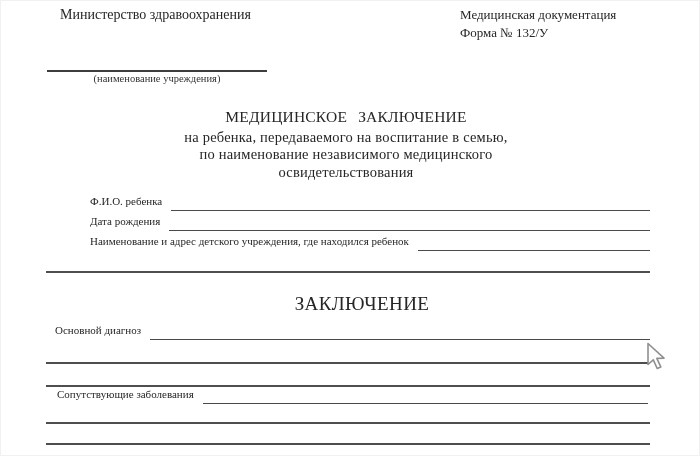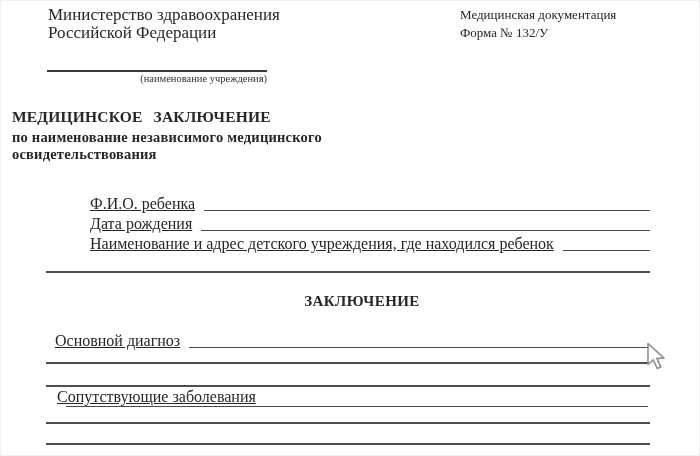--- a/index.html
+++ b/index.html
@@ -1,72 +1,72 @@
 <!DOCTYPE html>
 <html><head>
 <meta charset="utf-8">
 <style>
   html,body { margin:0; padding:0; background:#fff; }
   .page {
     position:relative; width:700px; height:456px; background:#ffffff;
     font-family:"Liberation Serif","DejaVu Serif",serif; color:#262626;
     overflow:hidden; box-shadow: inset 0 0 0 1px #f1f1f1;
   }
-  .hdr-left  { position:absolute; left:48px;  top:6px; font-size:17px; line-height:17.5px; }
+  .hdr-left  { position:absolute; left:60px;  top:6px; font-size:14px; line-height:17.5px; }
   .hdr-right { position:absolute; left:460px; top:6px; font-size:13px; line-height:17.5px; }
 
   .inst-underline { position:absolute; left:47px; top:70px; width:220px; height:1.6px; background:#3d3d3d; }
-  .inst-caption   { position:absolute; left:47px; top:73px; width:220px; text-align:right; font-size:10.5px; color:#333; }
+  .inst-caption   { position:absolute; left:47px; top:73px; width:220px; text-align:center; font-size:10.5px; color:#333; }
 
-  .title { position:absolute; left:12px; right:32px; top:108px; text-align:left;
-           font-weight:bold; font-size:14.5px; line-height:17.5px; letter-spacing:0.2px; }
+  .title { position:absolute; left:24px; right:32px; top:108px; text-align:center;
+           font-weight:normal; font-size:14.5px; line-height:17.5px; letter-spacing:0.2px; }
   .title .t0 { font-size:15.5px; word-spacing:7px; margin-bottom:3px; }
 
-  .frow { position:absolute; display:flex; font-size:16px;text-decoration:underline; }
+  .frow { position:absolute; display:flex; font-size:11px; }
   .frow .lbl  { white-space:nowrap; }
   .frow .fill { flex:1; border-bottom:1.8px solid #4a4a4a; margin-left:9px; margin-bottom:1px; }
 
   #row-fio    { left:90px; right:50px; top:195px; height:17px; }
   #row-dob    { left:90px; right:50px; top:215px; height:17px; }
   #row-inst   { left:90px; right:50px; top:235px; height:17px; }
-  #row-diag   { left:55px; right:50px; top:324px; height:17px;margin-top:8px; }
-  #row-comorb { left:57px; right:52px; top:388px; height:17px;flex-direction:column; }
+  #row-diag   { left:55px; right:50px; top:324px; height:17px; }
+  #row-comorb { left:57px; right:52px; top:388px; height:17px; }
 
   .hline { position:absolute; left:46px; width:604px; height:2px; background:#4e4e4e; }
   #hl-1 { top:271px; }
   #hl-2 { top:362px; }
   #hl-3 { top:385px; }
   #hl-4 { top:422px; }
   #hl-5 { top:443px; }
 
   .section-heading { position:absolute; left:24px; right:0; top:293px; text-align:center;
-                     font-weight:bold; font-size:15px; letter-spacing:0.4px; }
+                     font-weight:normal; font-size:19px; letter-spacing:0.4px; }
 
   .cursor { position:absolute; left:645px; top:342px; width:24px; height:30px; }
 </style>
 </head>
 <body>
 
 <div class="page">
 
   <div class="hdr-left">
     <div>Министерство здравоохранения</div>
-    <div>Российской Федерации</div>
   </div>
 
   <div class="hdr-right">
     <div>Медицинская документация</div>
     <div>Форма № 132/У</div>
   </div>
 
   <div class="inst-underline"></div>
   <div class="inst-caption">(наименование учреждения)</div>
 
   <div class="title">
     <div class="t0">МЕДИЦИНСКОЕ ЗАКЛЮЧЕНИЕ</div>
+    <div>на ребенка, передаваемого на воспитание в семью,</div>
     <div>по наименование независимого медицинского</div>
     <div>освидетельствования</div>
   </div>
 
   <div class="frow" id="row-fio">
     <span class="lbl">Ф.И.О. ребенка</span>
     <span class="fill"></span>
   </div>
 
   <div class="frow" id="row-dob">

